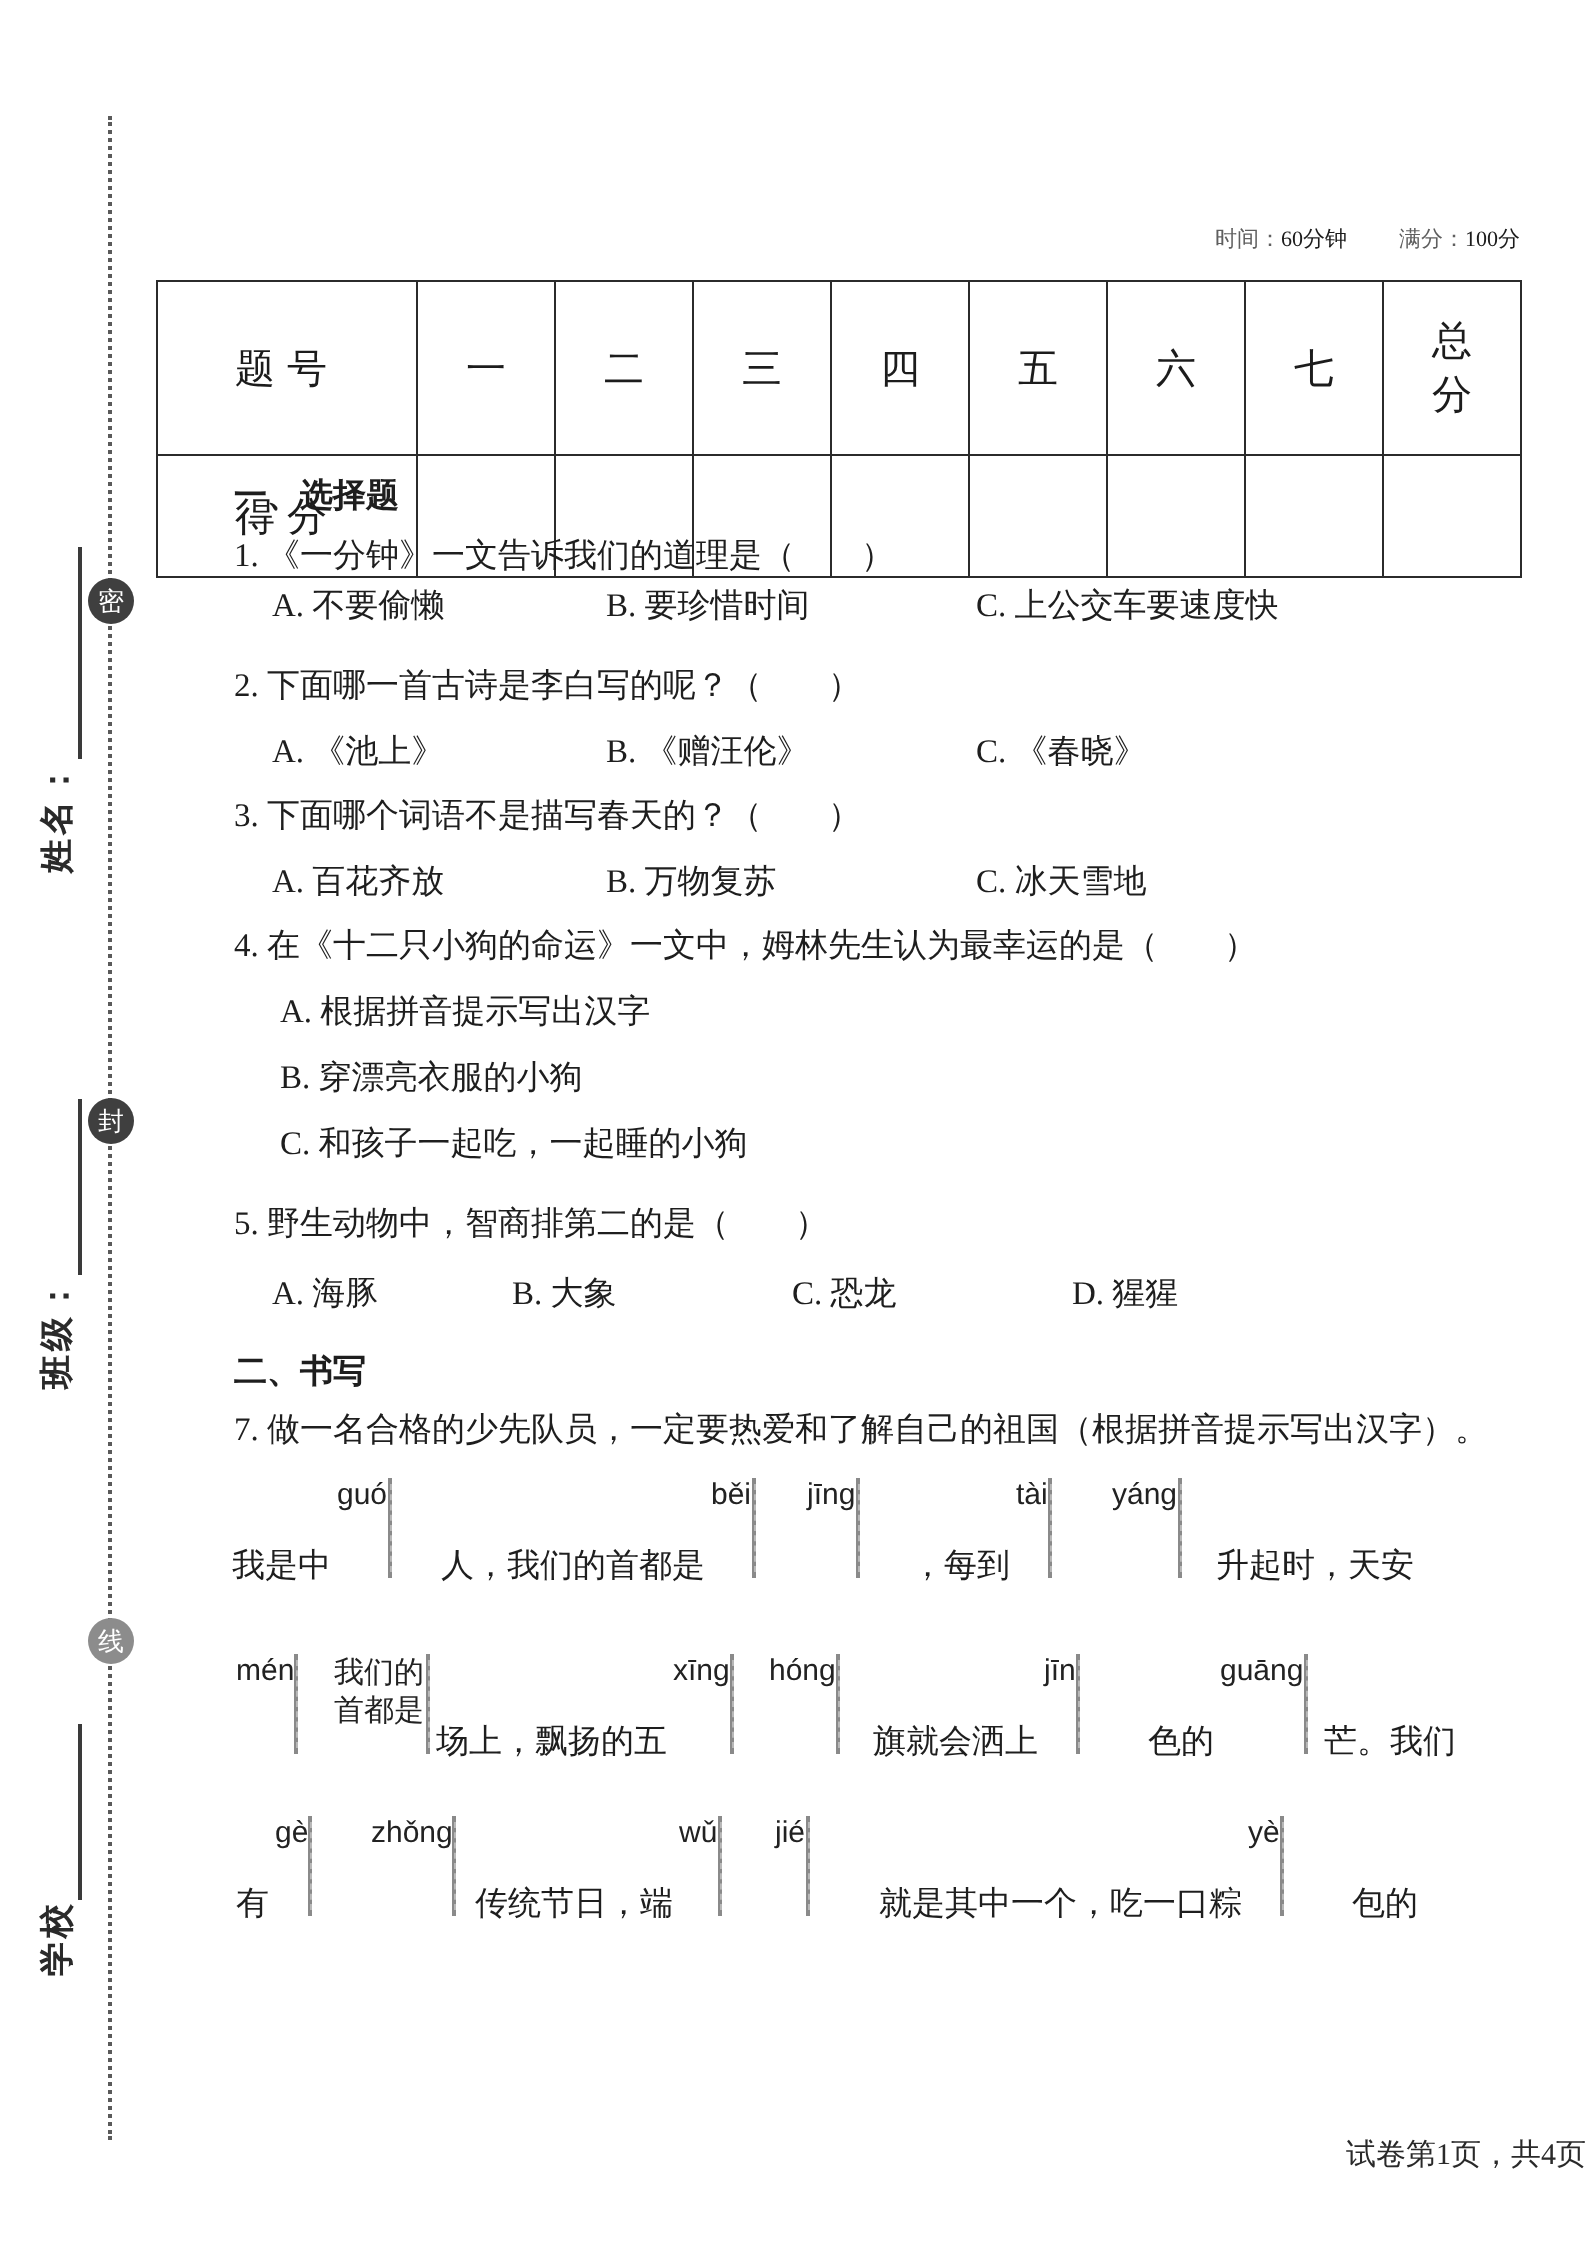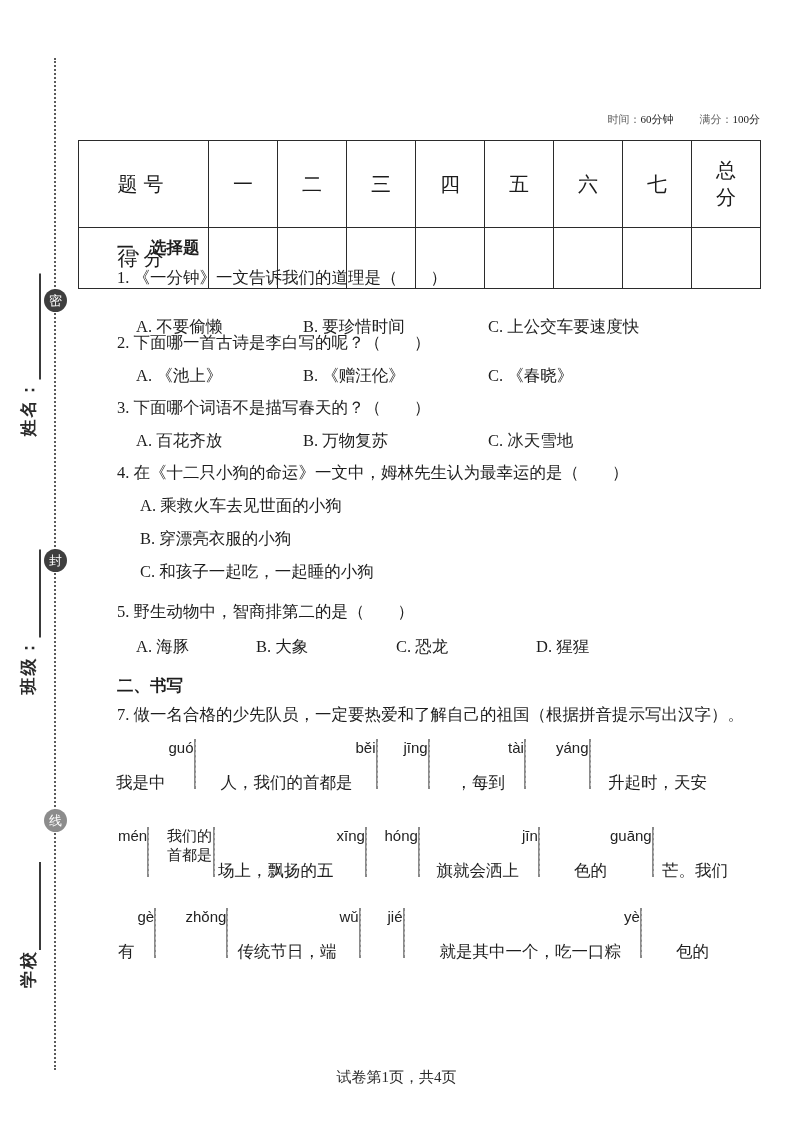--- a/index.html
+++ b/index.html
@@ -48,21 +48,21 @@
   .pinyin{height:16px;margin-bottom:3px;text-align:center;
           font-family:"Liberation Sans","DejaVu Sans",sans-serif;
           font-size:15px;color:#222;}
   .cbox{position:relative;height:48px;border:1px solid #8a8a8a;background:#fff;}
   .cbox::before{content:"";position:absolute;left:50%;top:2px;bottom:2px;
                 border-left:1px dashed #b8b8b8;}
   .cbox::after{content:"";position:absolute;top:50%;left:2px;right:2px;
                border-top:1px dashed #b8b8b8;}
 
   
-  .footer{position:absolute;top:1068px;left:0;width:793px;text-align:center;
+  .footer{position:absolute;top:1068px;left:0;width:793px;text-align:right;
           font-size:15px;color:#2a2a2a;}
 </style>
 </head>
 <body>
 
 <div class="page">
 
   <div class="seal-line"></div>
   <div class="seal-badge" style="top: 289px; background: rgb(63, 63, 63);">密</div>
   <div class="seal-badge" style="top: 549px; background: rgb(63, 63, 63);">封</div>
@@ -119,42 +119,42 @@
       <td></td>
       <td></td>
       <td></td>
     </tr>
   </tbody>
     </table>
 
   <div class="tline bold" style="top:238px">一、选择题</div>
 
   <div class="tline" style="top:268px">1. 《一分钟》一文告诉我们的道理是（　　）</div>
-  <div class="optrow" style="top:316px">
+  <div class="optrow" style="top:292px">
     <span style="left:136px">A. 不要偷懒</span>
     <span style="left:303px">B. 要珍惜时间</span>
     <span style="left:488px">C. 上公交车要速度快</span>
   </div>
 
   <div class="tline" style="top:333px">2. 下面哪一首古诗是李白写的呢？（　　）</div>
   <div class="optrow" style="top:365px">
     <span style="left:136px">A. 《池上》</span>
     <span style="left:303px">B. 《赠汪伦》</span>
     <span style="left:488px">C. 《春晓》</span>
   </div>
 
   <div class="tline" style="top:398px">3. 下面哪个词语不是描写春天的？（　　）</div>
   <div class="optrow" style="top:430px">
     <span style="left:136px">A. 百花齐放</span>
     <span style="left:303px">B. 万物复苏</span>
     <span style="left:488px">C. 冰天雪地</span>
   </div>
 
   <div class="tline" style="top:463px">4. 在《十二只小狗的命运》一文中，姆林先生认为最幸运的是（　　）</div>
-  <div class="tline" style="top:496px;left:140px">A. 乘救火车去见世面的小狗</div>
+  <div class="tline" style="top:496px;left:140px">A. 根据拼音提示写出汉字</div>
   <div class="tline" style="top:529px;left:140px">B. 穿漂亮衣服的小狗</div>
   <div class="tline" style="top:562px;left:140px">C. 和孩子一起吃，一起睡的小狗</div>
 
   <div class="tline" style="top:602px">5. 野生动物中，智商排第二的是（　　）</div>
   <div class="optrow" style="top:636px">
     <span style="left:136px">A. 海豚</span>
     <span style="left:256px">B. 大象</span>
     <span style="left:396px">C. 恐龙</span>
     <span style="left:536px">D. 猩猩</span>
   </div>

